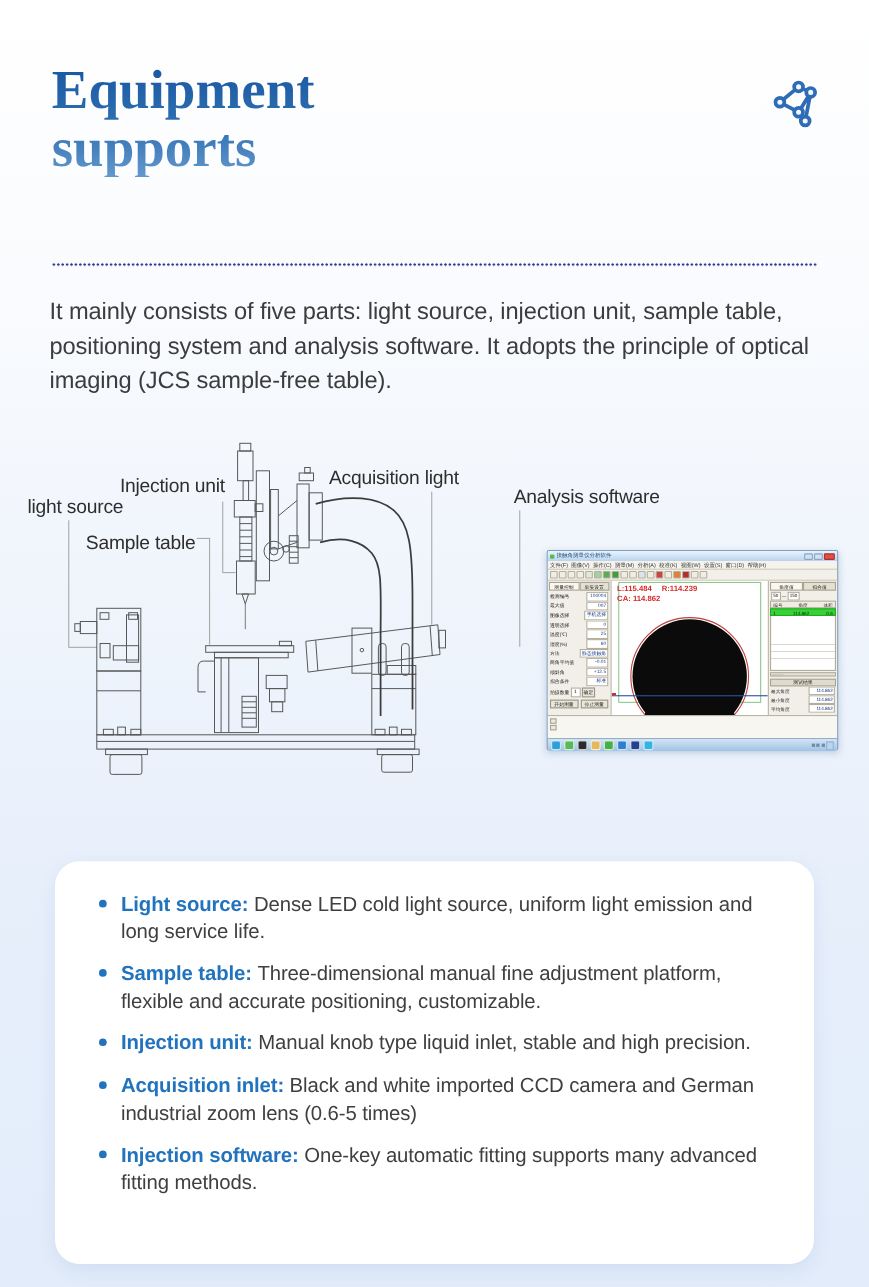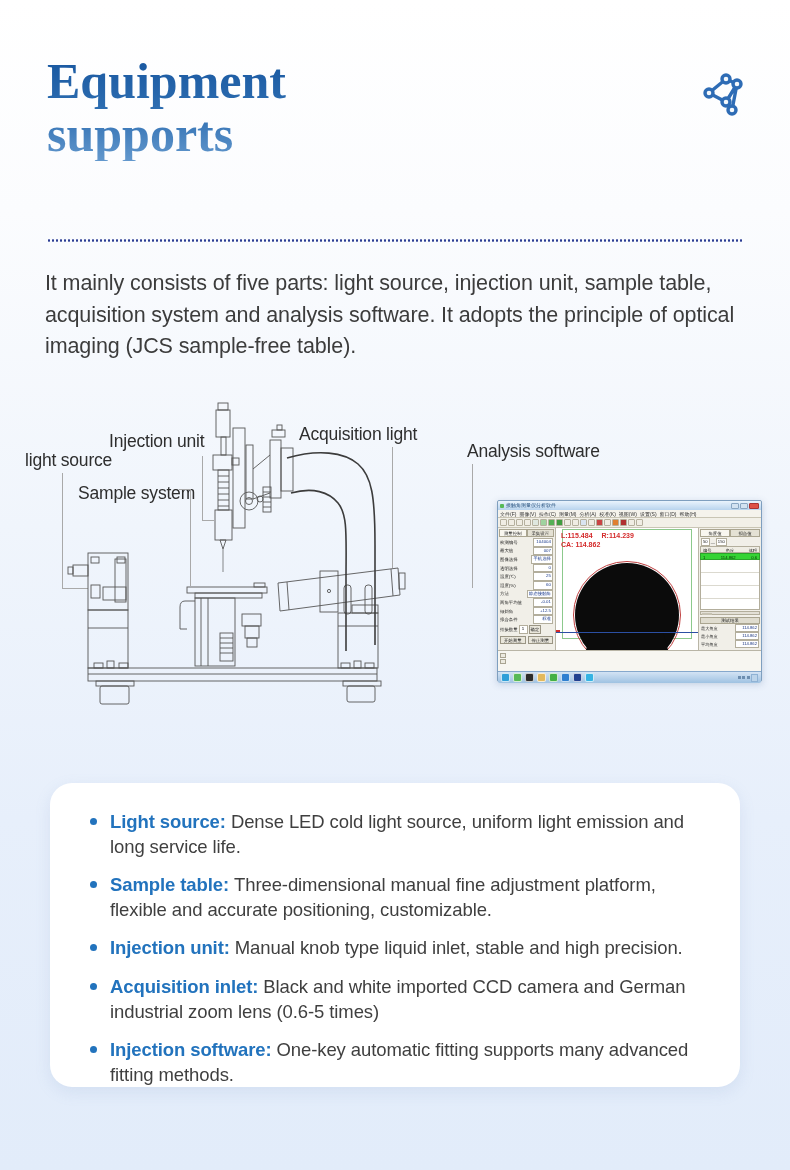--- a/index.html
+++ b/index.html
@@ -93,21 +93,21 @@
   .logpanel { height:21px; background:#f7f6f1; border-top:0.5px solid #b9b5a6; padding:2px; }
   .logbox { width:6px; height:5px; border:0.5px solid #a9a492; background:#eceae0; margin-bottom:1px; }
   .taskbar { height:12px; background:linear-gradient(180deg,#d3e3f4,#9fc2e2); display:flex; align-items:center;
              gap:3px; padding:0 3px; border-radius:0 0 2px 2px; border-top:0.5px solid #86a8cc; }
   .tbi { width:9px; height:9px; border-radius:2px; border:0.5px solid rgba(255,255,255,.75); flex:none; }
   .tray { margin-left:auto; display:flex; align-items:center; gap:1.5px; }
   .tray i { width:3px; height:3px; background:#6d8eb0; display:block; }
   .tray .clock { width:7px; height:8px; background:#bcd4ea; border:0.5px solid #8fb2d4; }
 
   
-  .card { position:absolute; left:50px; top:783px; width:690px; height:304px; background:#ffffff;
+  .card { position:absolute; left:50px; top:783px; width:690px; height:366px; background:#ffffff;
           border-radius:22px; box-shadow:0 5px 16px rgba(110,145,190,.14); padding:27px 30px 20px 34px; }
   .feat { position:relative; padding-left:26px; font-size:18.5px; line-height:1.33; color:#3f3f3f;
           margin-bottom:14px; letter-spacing:-0.1px; }
   .feat .dot { position:absolute; left:6px; top:8px; width:7px; height:7px; border-radius:50%; background:#2273bd; }
   .feat-label { font-weight:bold; color:#2273bd; margin-right:5px; }
 </style>
 </head>
 <body>
 
 <div class="page">
@@ -123,27 +123,27 @@
       <circle cx="38" cy="14" r="4" fill="#f4f8fc"></circle>
       <circle cx="33" cy="40" r="4" fill="#f4f8fc"></circle>
     </g>
   </svg>
 
   <div class="dotted"></div>
 
   <div class="intro">
 
   <div>It mainly consists of five parts: light source, injection unit, sample table,</div>
-      <div>acquisition system and analysis software. It adopts the principle of optical</div>
+      <div>positioning system and analysis software. It adopts the principle of optical</div>
       <div>imaging (JCS sample-free table).</div>
     </div>
 
   <div class="dlabel" style="left:109px;top:431px">Injection unit</div>
   <div class="dlabel" style="left:25px;top:450px">light source</div>
-  <div class="dlabel" style="left:78px;top:483px">Sample system</div>
+  <div class="dlabel" style="left:78px;top:483px">Sample table</div>
   <div class="dlabel" style="left:299px;top:424px">Acquisition light</div>
   <div class="dlabel" style="left:467px;top:441px">Analysis software</div>
 
   <div class="cl" style="left:62px;top:473px;width:1px;height:115px"></div>
   <div class="cl" style="left:62px;top:588px;width:26px;height:1px"></div>
   <div class="cl" style="left:202px;top:456px;width:1px;height:64px"></div>
   <div class="cl" style="left:202px;top:520px;width:12px;height:1px"></div>
   <div class="cl" style="left:179px;top:489px;width:12px;height:1px"></div>
   <div class="cl" style="left:190px;top:489px;width:1px;height:97px"></div>
   <div class="cl" style="left:392px;top:447px;width:1px;height:121px"></div>

